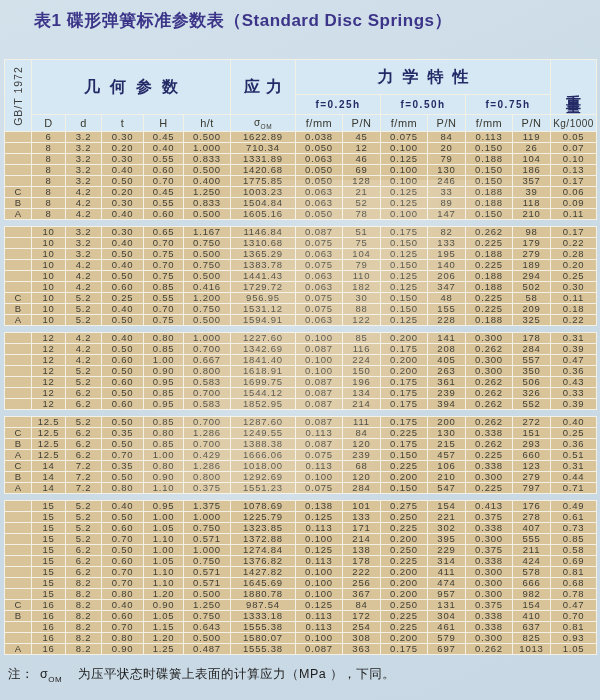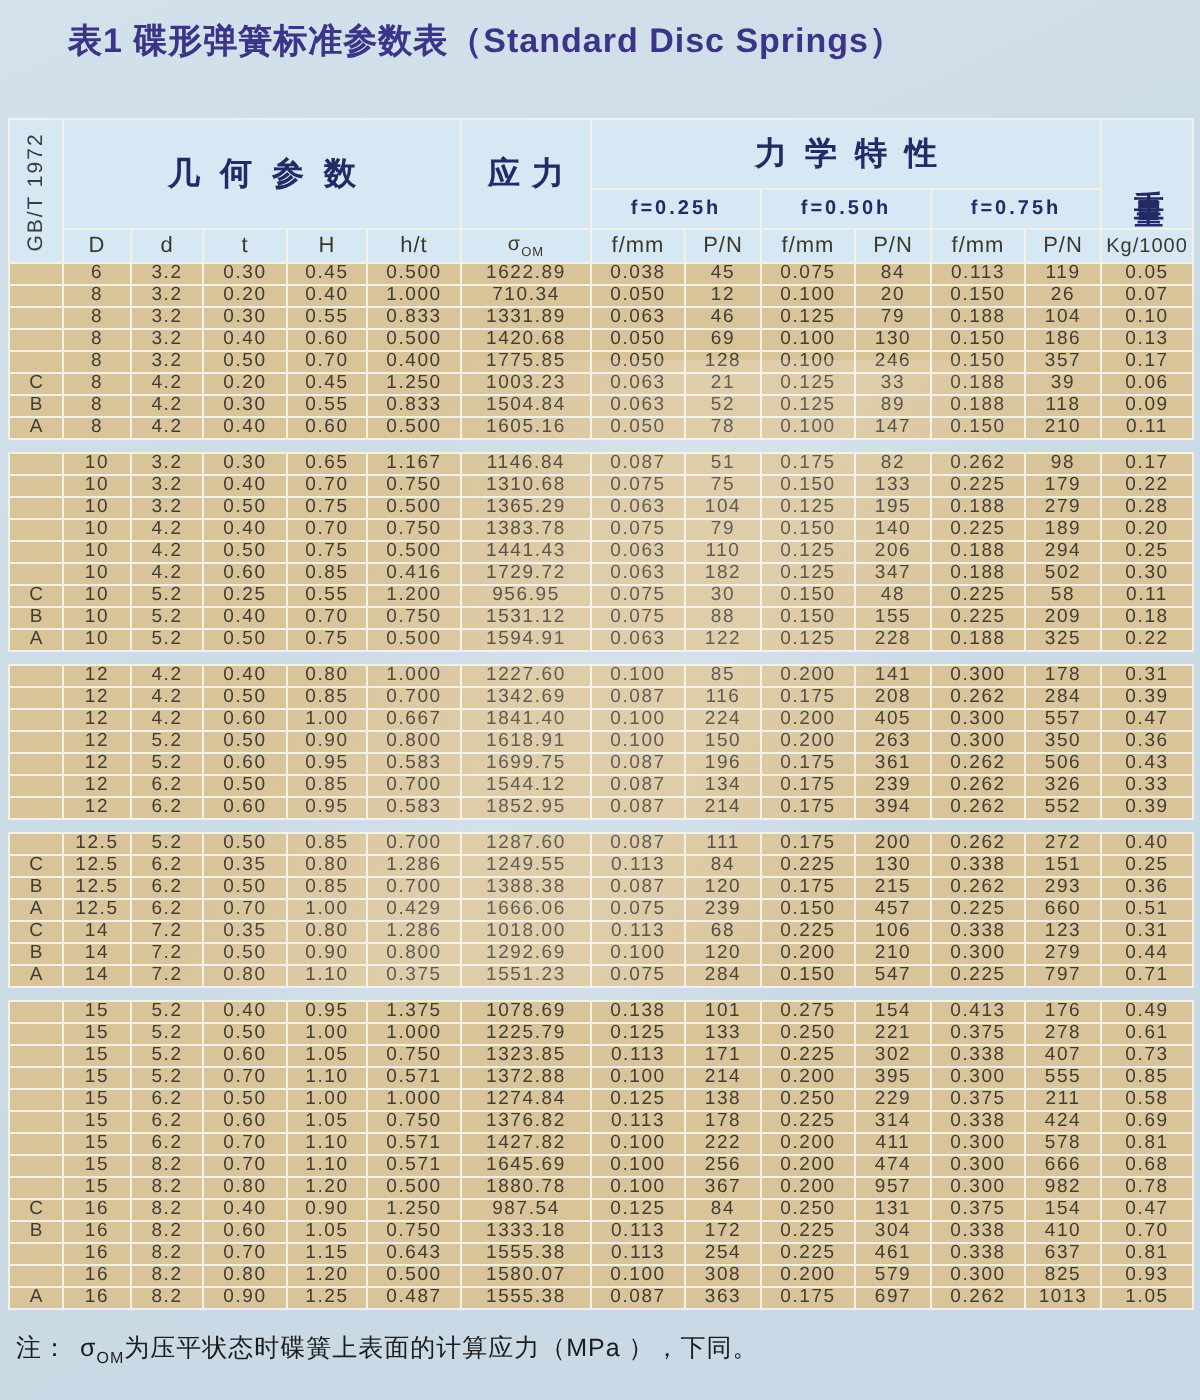--- a/index.html
+++ b/index.html
@@ -46,21 +46,21 @@
     color:#403e34;letter-spacing:0.8px;
   }
   tbody td.grade{letter-spacing:0;}
   tr.gap-row td{background:transparent;border-left:none;border-right:none;
     height:6px;line-height:6px;}
   .footnote{
     margin:11px 0 0 8px;font-size:12.5px;color:#1c1c1c;letter-spacing:0.5px;
     white-space:nowrap;
   }
   .footnote sub{font-size:8px;}
-  .fsig{margin:0 0 0 6px;}
+  .fsig{margin:0 16px 0 6px;}
 </style>
 </head>
 <body>
 
 <div class="page">
 
   <div class="title">表1 碟形弹簧标准参数表（Standard Disc Springs）</div>
 
   <table>
     <colgroup>

